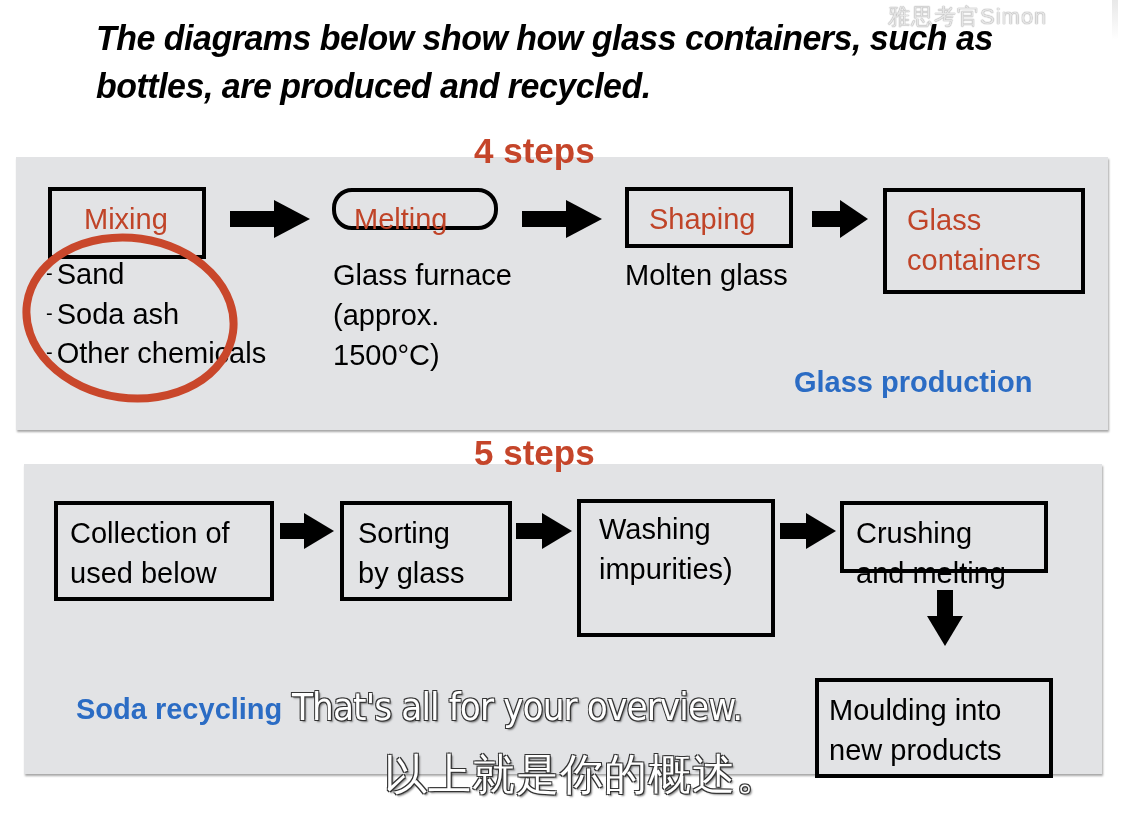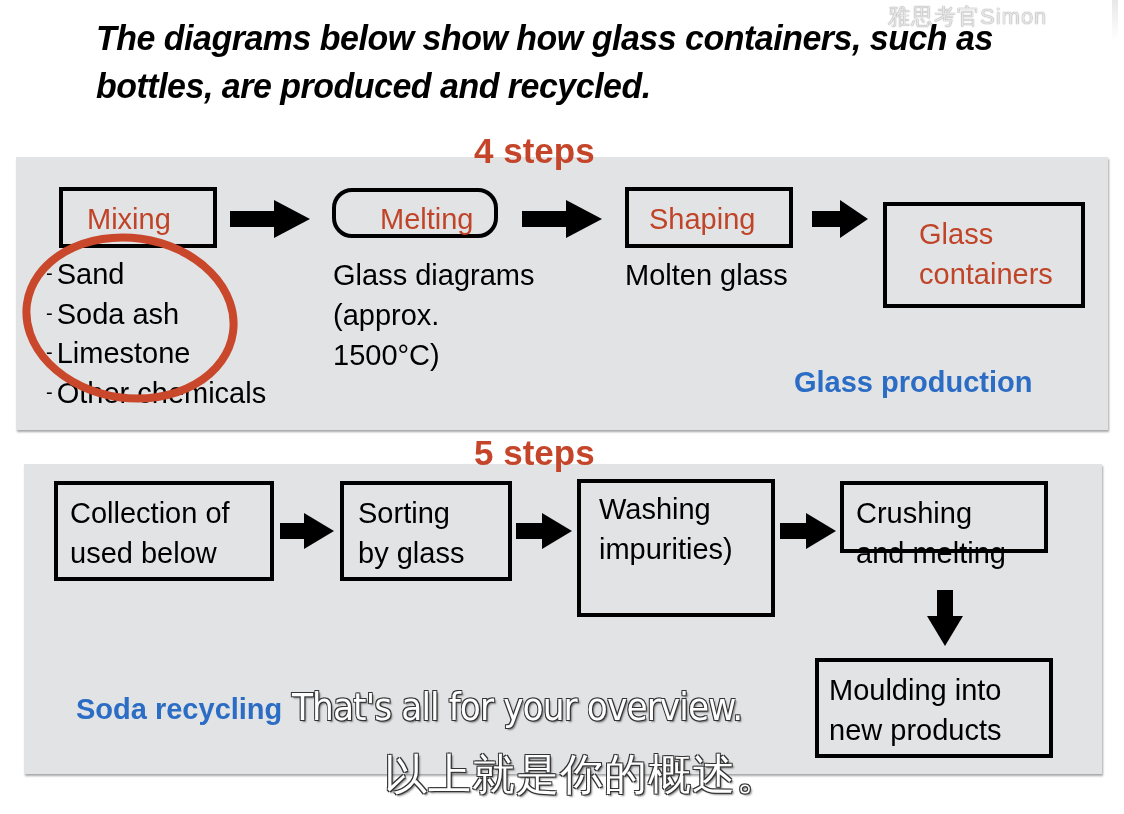--- a/index.html
+++ b/index.html
@@ -37,21 +37,21 @@
       line-height: 40px;
     }
     #steps4 { left: 474px; top: 131px; }
     #steps5 { left: 474px; top: 433px; }
 
     .box {
       position: absolute; border: 4px solid #000; background: transparent;
       font-size: 29px; line-height: 40px; padding: 0 14px;
     }
     .box.red { color: #c04428; }
-    .box.black { color: #000; }
+    .box.black { color: #000; margin-top: 20px; }
 
     .desc { position: absolute; font-size: 29px; line-height: 40px; color: #000; }
 
     .arrow { position: absolute; }
 
     .section-label {
       position: absolute; font-weight: bold; font-size: 29px; color: #2b6cc4; line-height: 36px;
     }
 
     .list-item { display: block; white-space: nowrap; }
@@ -76,58 +76,57 @@
 </head>
 <body>
 
 <div class="title">The diagrams below show how glass containers, such as bottles, are produced and recycled.</div>
 <div class="watermark">雅思考官Simon</div>
 <div class="wm-bar"></div>
 
 <div class="panel" id="panel-prod"></div>
 <div class="steps-label" id="steps4">4 steps</div>
 
-<div class="box red" style="left:59px; top:187px; width:158px; height:61px; padding-left:24px; line-height:56px;">
+<div class="box red" style="left:48px; top:187px; width:158px; height:72px; padding-left:32px; line-height:56px;">
   <span>Mixing</span>
 </div>
 <svg class="arrow" style="left:230px; top:200px;" width="80" height="38" viewBox="0 0 80 38">
   <rect x="0" y="11" width="44" height="16" fill="#000"></rect>
     <polygon points="44,0 80,19 44,38" fill="#000"></polygon>
 </svg>
 
-<div class="box red" style="left:332px; top:188px; width:166px; height:50px; padding-left:44px; line-height:54px;border-radius:20px;">
+<div class="box red" style="left:332px; top:188px; width:166px; height:42px; padding-left:18px; line-height:54px;border-radius:20px;">
   <span>Melting</span>
 </div>
 <svg class="arrow" style="left:522px; top:200px;" width="80" height="38" viewBox="0 0 80 38">
   <rect x="0" y="11" width="44" height="16" fill="#000"></rect>
     <polygon points="44,0 80,19 44,38" fill="#000"></polygon>
 </svg>
 
 <div class="box red" style="left:625px; top:187px; width:168px; height:61px; padding-left:20px; line-height:56px;">
   <span>Shaping</span>
 </div>
 <svg class="arrow" style="left:812px; top:200px;" width="56" height="38" viewBox="0 0 56 38">
   <rect x="0" y="11" width="28" height="16" fill="#000"></rect>
     <polygon points="28,0 56,19 28,38" fill="#000"></polygon>
 </svg>
 
-<div class="box red" style="left:883px; top:202px; width:202px; height:106px; padding:8px 0 0 32px;">
+<div class="box red" style="left:883px; top:188px; width:202px; height:106px; padding:8px 0 0 20px;">
   <span class="list-item">Glass</span>
   <span class="list-item">containers</span>
 </div>
 
 <div class="desc" style="left:46px; top:254px; line-height:38.5px;">
   <span class="list-item"><span class="dash">-</span><span>Sand</span></span>
   <span class="list-item"><span class="dash">-</span><span>Soda ash</span></span>
-  <span class="list-item"><span class="dash">-</span><span>Limestone</span></span>
   <span class="list-item"><span class="dash">-</span><span>Other chemicals</span></span>
 </div>
 
 <div class="desc" style="left:333px; top:255px;">
-  <span class="list-item">Glass diagrams</span>
+  <span class="list-item">Glass furnace</span>
   <span class="list-item">(approx.</span>
   <span class="list-item">1500°C)</span>
 </div>
 
 <div class="desc" style="left:625px; top:255px;">
   <span class="list-item">Molten glass</span>
 </div>
 
 <div class="section-label" style="left:794px; top:364px;">Glass production</div>
 

